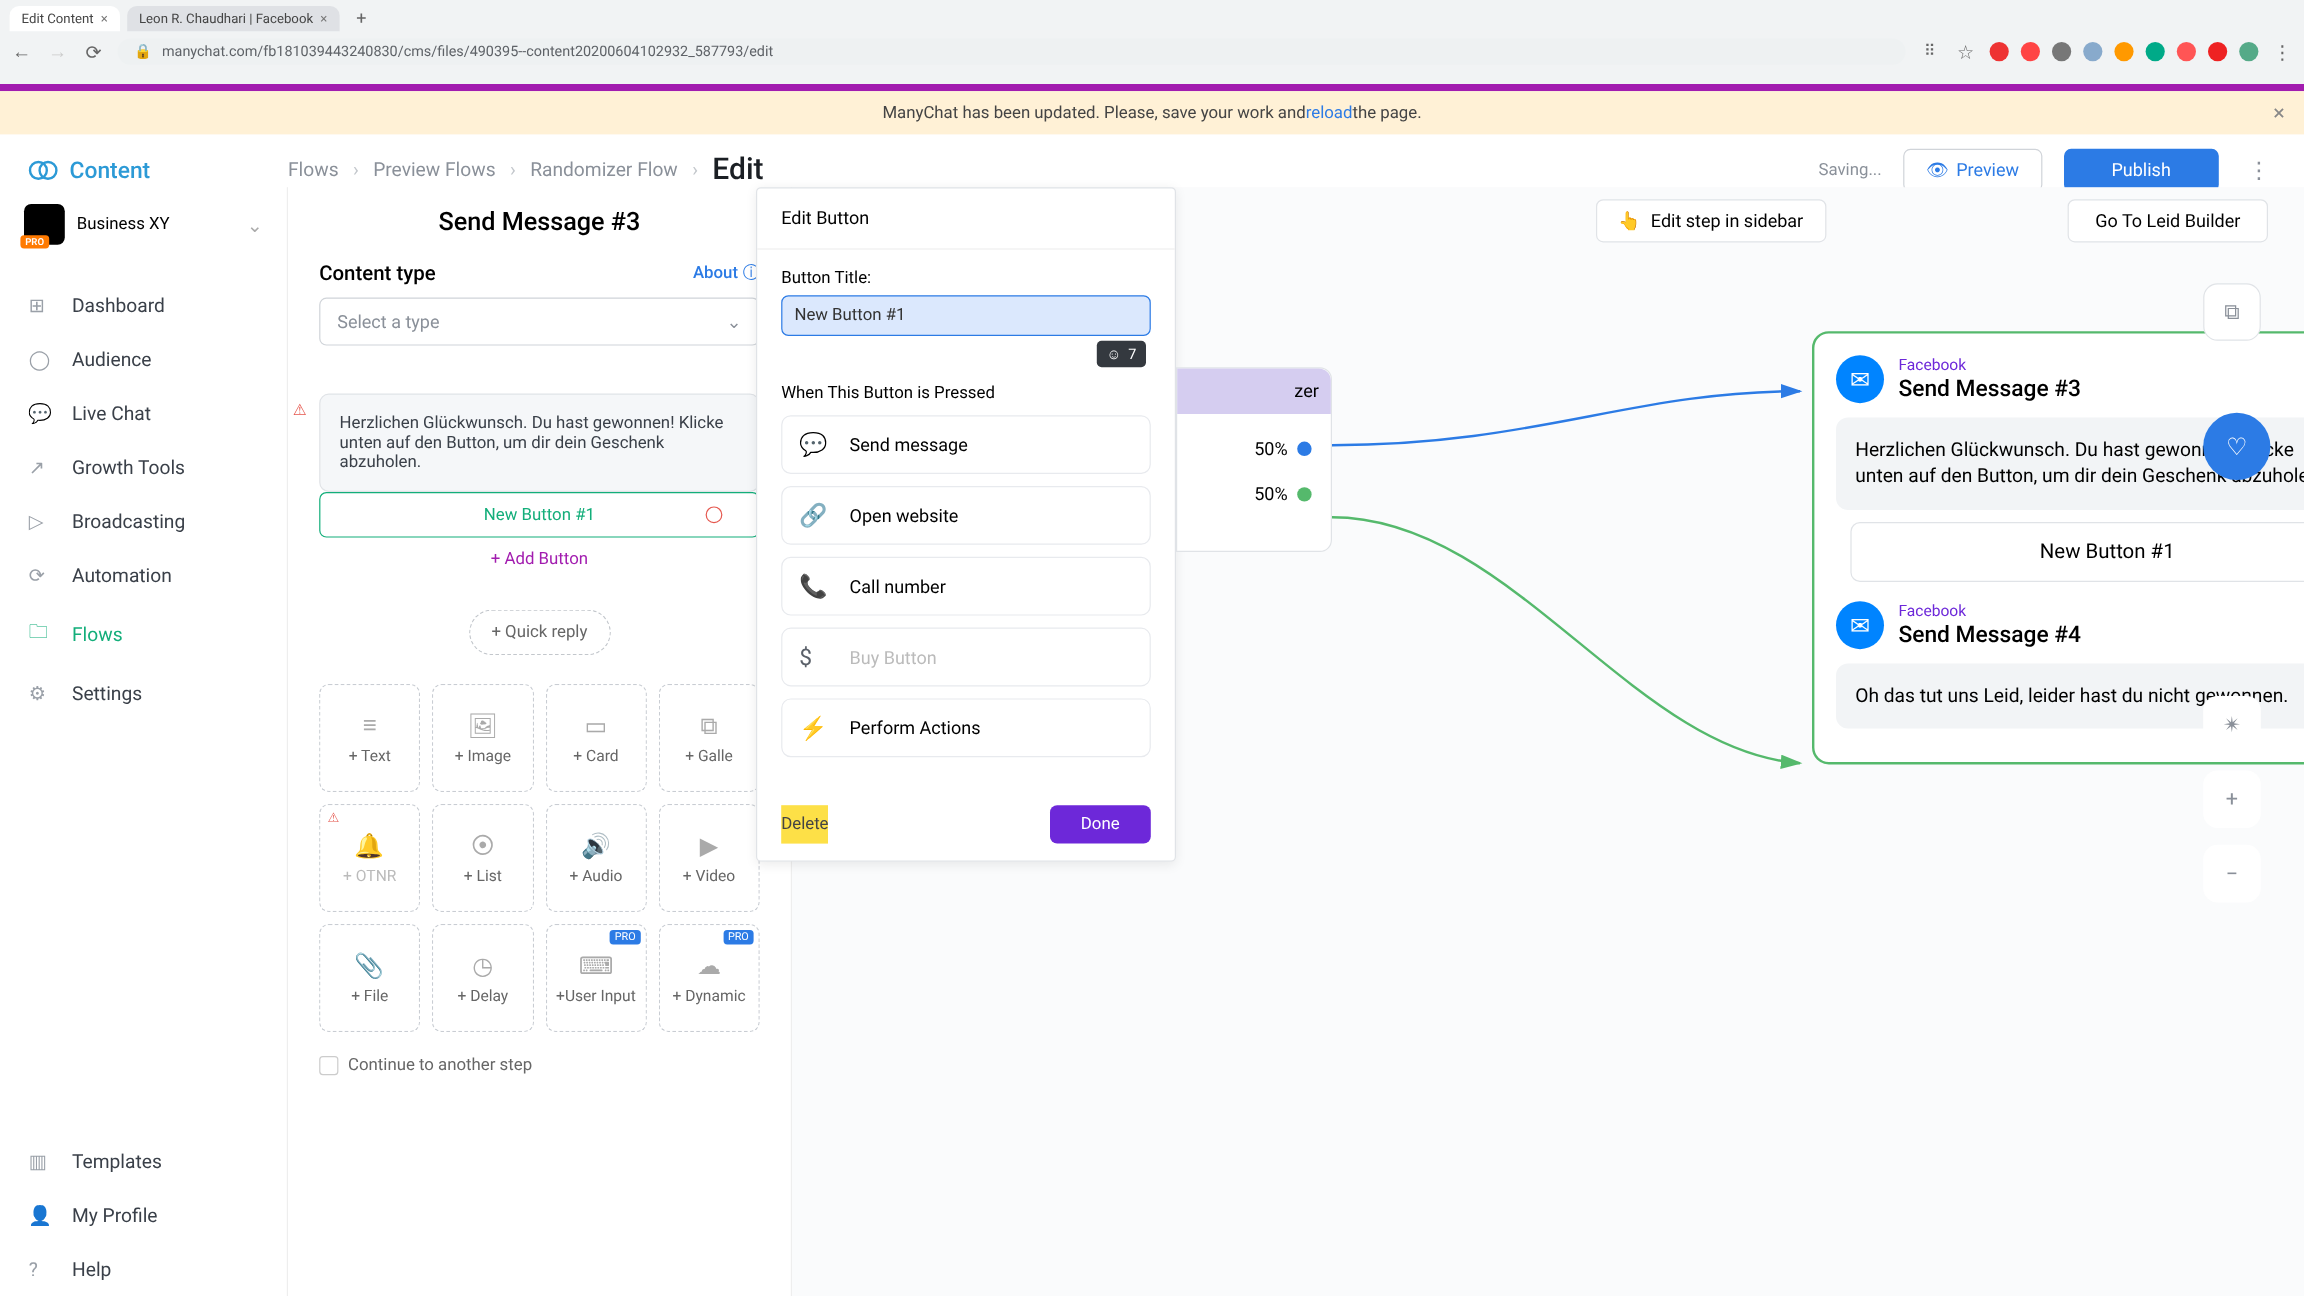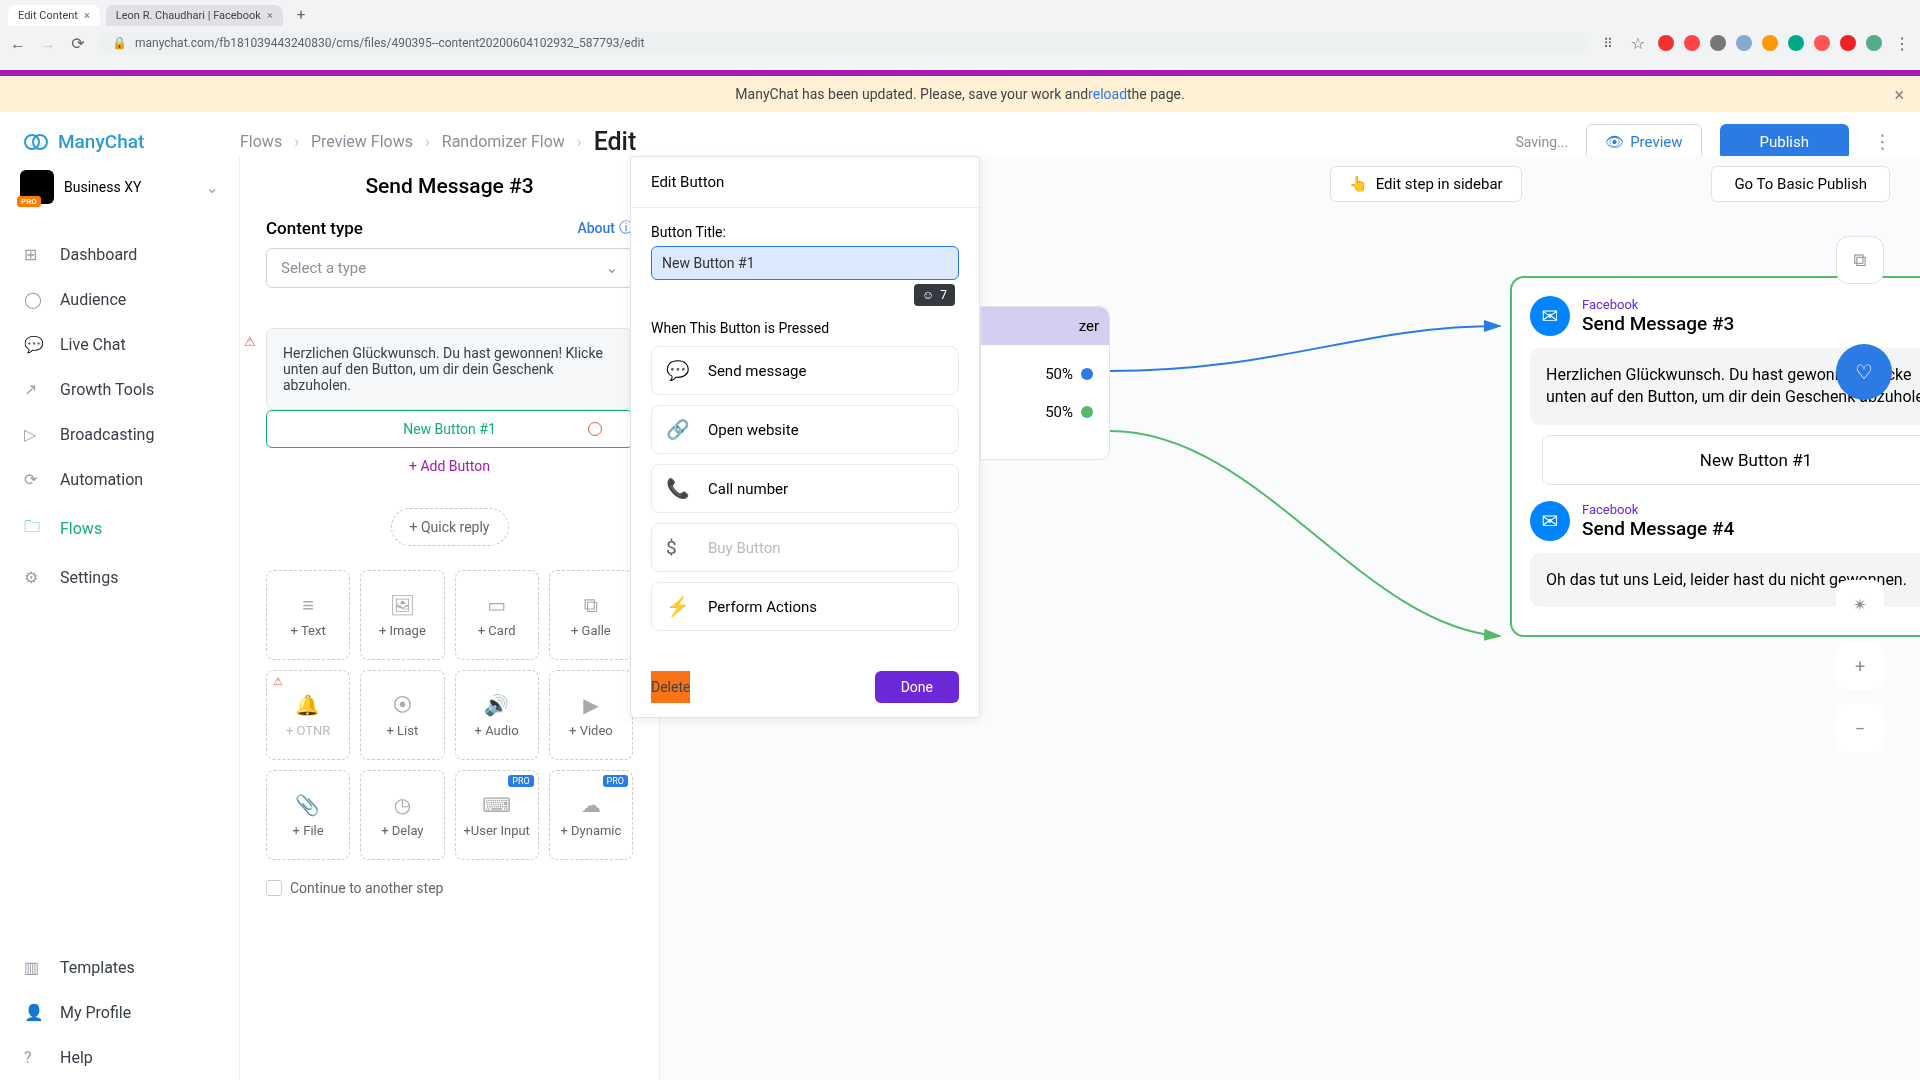--- a/index.html
+++ b/index.html
@@ -82,21 +82,21 @@
 .pop-body { padding:16px 20px; }
 .field-label { font-size:14px; margin-bottom:6px; }
 .title-input-wrap { position:relative; }
 .title-input { width:100%; border:1.5px solid #2c7be5; border-radius:6px; padding:8px 10px; font-size:14px; color:#333; background:#dbe8fd; }
 .emoji-badge { position:absolute; right:4px; bottom:-26px; background:#34393f; color:#fff; font-size:12px; padding:4px 8px; border-radius:4px; display:flex; gap:6px; align-items:center; }
 .when-label { margin-top:40px; font-size:14px; margin-bottom:10px; }
 .action-item { border:1px solid #e8eaee; border-radius:8px; padding:12px 14px; display:flex; align-items:center; gap:14px; font-size:15px; cursor:pointer; margin-bottom:10px; }
 .action-item .aicon { font-size:19px; color:#5a6069; width:28px; }
 .action-item.disabled { color:#bbb; }
 .pop-footer { display:flex; justify-content:space-between; padding:14px 20px; gap:10px; }
-.del-btn { background:#f97316; border:none; font-size:14px; color:#444; cursor:pointer; }
+.del-btn { background:#fde047; border:none; font-size:14px; color:#444; cursor:pointer; }
 .done-btn { background:#6d28d9; color:#fff; border:none; padding:8px 26px; border-radius:6px; font-size:14px; cursor:pointer; }
 
 
 .flow-right { position:absolute; left:740px; top:0; right:0; bottom:0; }
 .toolbar-pill { position:absolute; top:10px; left:350px; background:#fff; border:1px solid #e0e3e7; border-radius:6px; padding:8px 18px; font-size:15px; display:flex; gap:8px; align-items:center; cursor:pointer; }
 .go-basic { position:absolute; top:10px; right:30px; background:#fff; border:1px solid #e0e3e7; border-radius:6px; padding:8px 22px; font-size:15px; cursor:pointer; }
 .randomizer-clip { position:absolute; left:0; top:150px; width:130px; background:#fff; border:1px solid #e0e3e7; border-radius:0 10px 10px 0; padding:12px 16px 18px; }
 .randomizer-head { background:#d5cdf0; margin:-12px -16px 10px; padding:10px; text-align:right; font-size:15px; border-radius:0 10px 0 0; }
 .pct-row { display:flex; justify-content:flex-end; align-items:center; gap:8px; font-size:15px; margin:20px 0; }
 .dot-blue { width:12px; height:12px; background:#2c7be5; border-radius:50%; }
@@ -170,21 +170,21 @@
 </div>
 
 <div class="top-header">
   <div class="logo-area">
     <span class="logo-circle">
       <svg width="28" height="28" viewBox="0 0 28 28">
           <circle cx="10" cy="14" r="7" fill="none" stroke="#2c9ad6" stroke-width="2"></circle>
           <circle cx="18" cy="14" r="7" fill="none" stroke="#2c9ad6" stroke-width="2"></circle>
         </svg>
     </span>
-    <span class="logo-text">ManyChat</span>
+    <span class="logo-text">Content</span>
   </div>
   <div class="breadcrumb">
     <span class="crumb">Flows</span>
       <span class="sep">›</span>
     <span class="crumb">Preview Flows</span>
       <span class="sep">›</span>
     <span class="crumb">Randomizer Flow</span>
       <span class="sep">›</span>
     <span class="current">Edit</span>
   </div>
@@ -380,21 +380,21 @@
       <button class="del-btn">Delete</button>
       <button class="done-btn">Done</button>
     </div>
   </div>
 
   <div class="flow-right">
     <div class="toolbar-pill">
       <span>👆</span>
       <span>Edit step in sidebar</span>
     </div>
-    <div class="go-basic">Go To Basic Publish</div>
+    <div class="go-basic">Go To Leid Builder</div>
 
     <div class="randomizer-clip">
       <div class="randomizer-head">zer</div>
       <div class="pct-row">
         <span>50%</span>
           <span class="dot-blue"></span>
       </div>
       <div class="pct-row">
         <span>50%</span>
           <span class="dot-green"></span>

